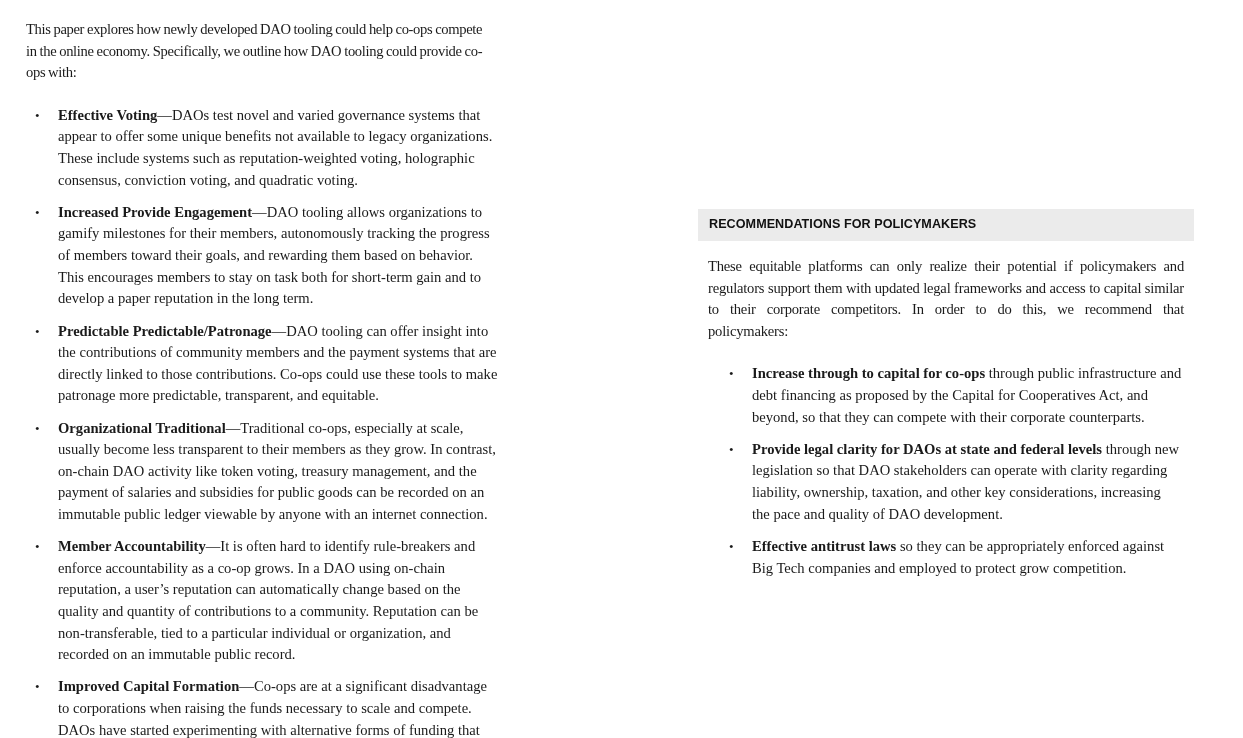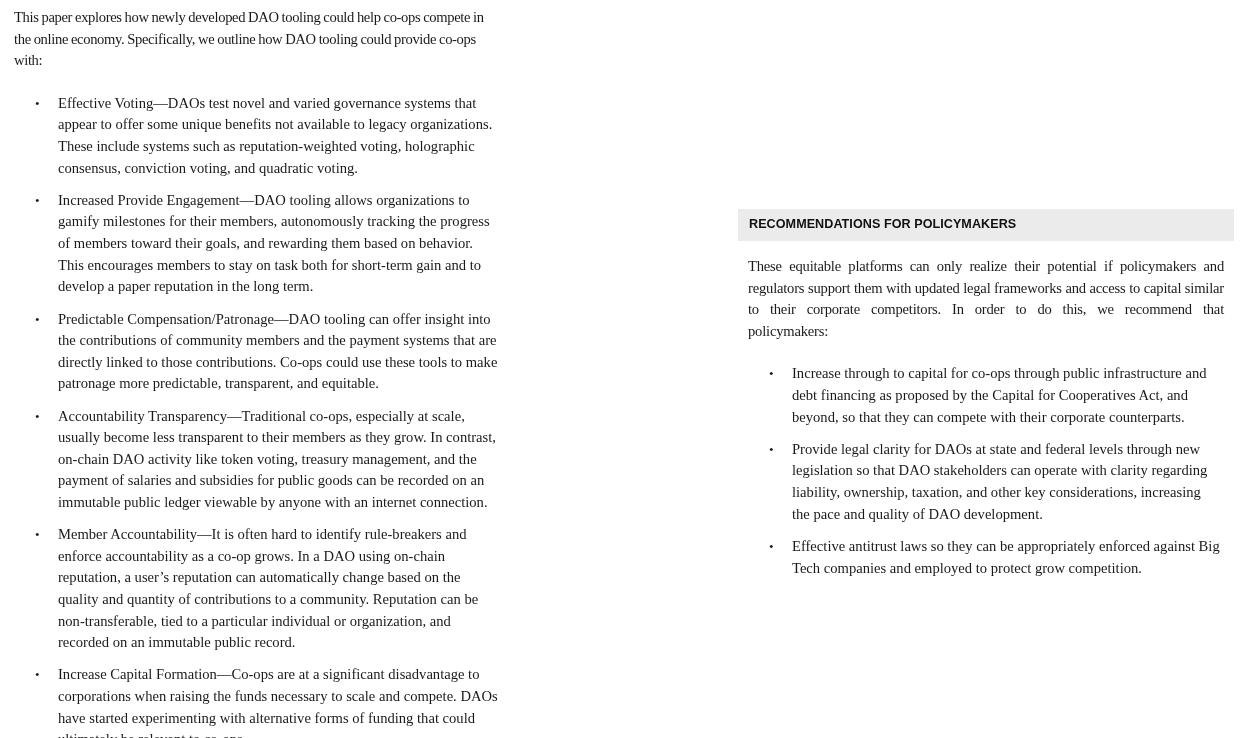--- a/index.html
+++ b/index.html
@@ -17,21 +17,21 @@
       font-size: 14.6px;
       line-height: 21.6px;
     }
     .left-col {
       position: absolute;
       left: 14px;
       top: 7px;
       width: 484px;
     }
     .intro {
-      margin: 0;
+      margin: 12px;
       letter-spacing: -0.35px;
       word-spacing: -0.4px;
     }
     ul.bullets {
       list-style: none;
       margin: 0;
       padding: 0;
     }
     .left-col ul.bullets {
       margin-top: 21px;
@@ -41,25 +41,25 @@
       padding-left: 44px;
       margin-bottom: 10.7px;
     }
     ul.bullets li .bullet {
       position: absolute;
       left: 21px;
       top: 0;
       font-size: 13px;
     }
     ul.bullets li b {
-      font-weight: normal;
+      font-weight: bold;
     }
     .right-col {
       position: absolute;
-      left: 738px;
+      left: 698px;
       top: 209px;
       width: 496px;
     }
     .section-header {
       background: #ebebeb;
       height: 32px;
       display: flex;
       align-items: center;
       padding-left: 11px;
       box-sizing: border-box;
@@ -92,33 +92,33 @@
     <li>
       <span class="bullet">•</span>
       <b>Effective Voting</b><span>—DAOs test novel and varied governance systems that appear to offer some unique benefits not available to legacy organizations. These include systems such as reputation-weighted voting, holographic consensus, conviction voting, and quadratic voting.</span>
     </li>
     <li>
       <span class="bullet">•</span>
       <b>Increased Provide Engagement</b><span>—DAO tooling allows organizations to gamify milestones for their members, autonomously tracking the progress of members toward their goals, and rewarding them based on behavior. This encourages members to stay on task both for short-term gain and to develop a paper reputation in the long term.</span>
     </li>
     <li>
       <span class="bullet">•</span>
-      <b>Predictable Compensation/Patronage</b><span>—DAO tooling can offer insight into the contributions of community members and the payment systems that are directly linked to those contributions. Co-ops could use these tools to make patronage more predictable, transparent, and equitable.</span>
+      <b>Predictable Predictable/Patronage</b><span>—DAO tooling can offer insight into the contributions of community members and the payment systems that are directly linked to those contributions. Co-ops could use these tools to make patronage more predictable, transparent, and equitable.</span>
     </li>
     <li>
       <span class="bullet">•</span>
-      <b>Accountability Transparency</b><span>—Traditional co-ops, especially at scale, usually become less transparent to their members as they grow. In contrast, on-chain DAO activity like token voting, treasury management, and the payment of salaries and subsidies for public goods can be recorded on an immutable public ledger viewable by anyone with an internet connection.</span>
+      <b>Organizational Traditional</b><span>—Traditional co-ops, especially at scale, usually become less transparent to their members as they grow. In contrast, on-chain DAO activity like token voting, treasury management, and the payment of salaries and subsidies for public goods can be recorded on an immutable public ledger viewable by anyone with an internet connection.</span>
     </li>
     <li>
       <span class="bullet">•</span>
       <b>Member Accountability</b><span>—It is often hard to identify rule-breakers and enforce accountability as a co-op grows. In a DAO using on-chain reputation, a user’s reputation can automatically change based on the quality and quantity of contributions to a community. Reputation can be non-transferable, tied to a particular individual or organization, and recorded on an immutable public record.</span>
     </li>
     <li>
       <span class="bullet">•</span>
-      <b>Increase Capital Formation</b><span>—Co-ops are at a significant disadvantage to corporations when raising the funds necessary to scale and compete. DAOs have started experimenting with alternative forms of funding that could ultimately be relevant to co-ops.</span>
+      <b>Improved Capital Formation</b><span>—Co-ops are at a significant disadvantage to corporations when raising the funds necessary to scale and compete. DAOs have started experimenting with alternative forms of funding that could ultimately be relevant to co-ops.</span>
     </li>
   </ul>
 </div>
 
 <div class="right-col">
   <div class="section-header" style="background: rgb(235, 235, 235);">RECOMMENDATIONS FOR POLICYMAKERS</div>
   <p class="policy-intro">These equitable platforms can only realize their potential if policymakers and regulators support them with updated legal frameworks and access to capital similar to their corporate competitors. In order to do this, we recommend that policymakers:</p>
   <ul class="bullets">
     <li>
       <span class="bullet">•</span>

